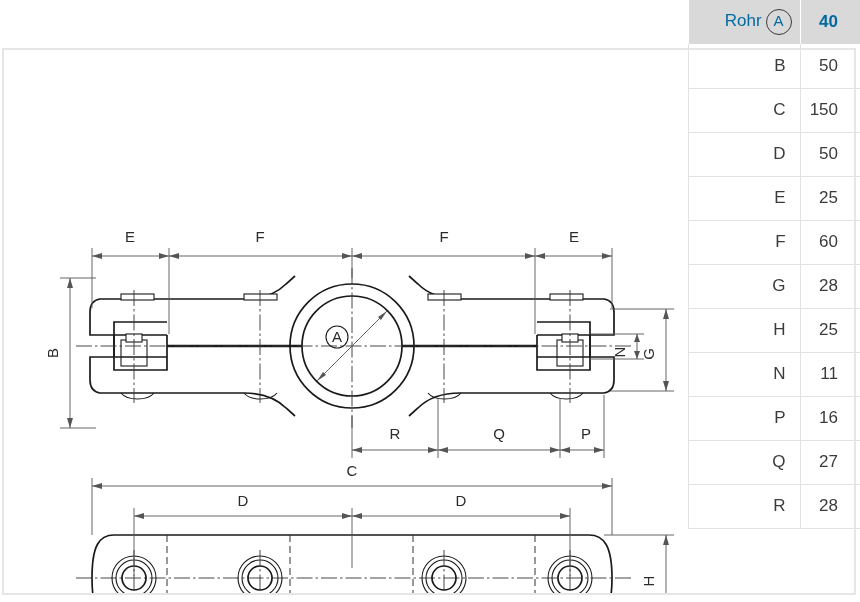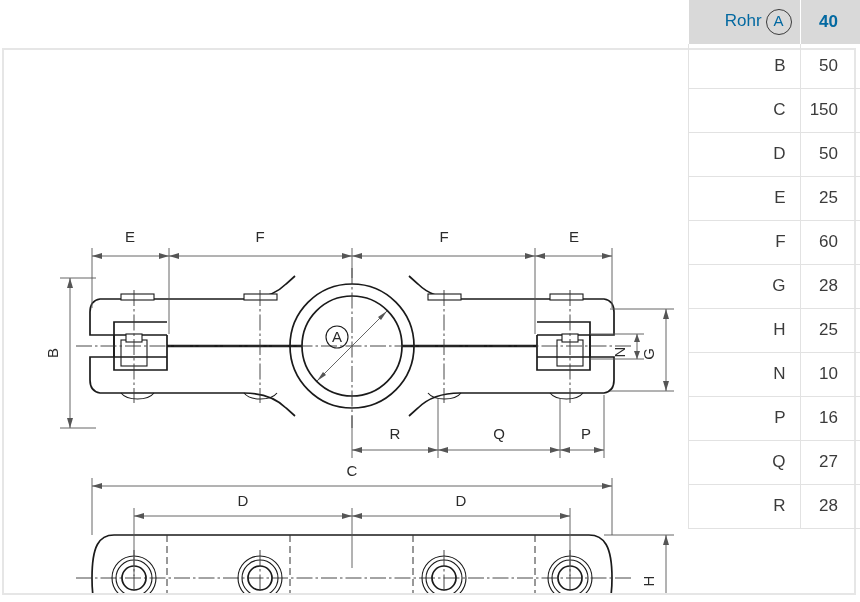--- a/index.html
+++ b/index.html
@@ -368,21 +368,21 @@
         <tr>
           <td class="row-label">G</td>
           <td class="row-value">28</td>
         </tr>
         <tr>
           <td class="row-label">H</td>
           <td class="row-value">25</td>
         </tr>
         <tr>
           <td class="row-label">N</td>
-          <td class="row-value">10</td>
+          <td class="row-value">11</td>
         </tr>
         <tr>
           <td class="row-label">P</td>
           <td class="row-value">16</td>
         </tr>
         <tr>
           <td class="row-label">Q</td>
           <td class="row-value">27</td>
         </tr>
         <tr>

